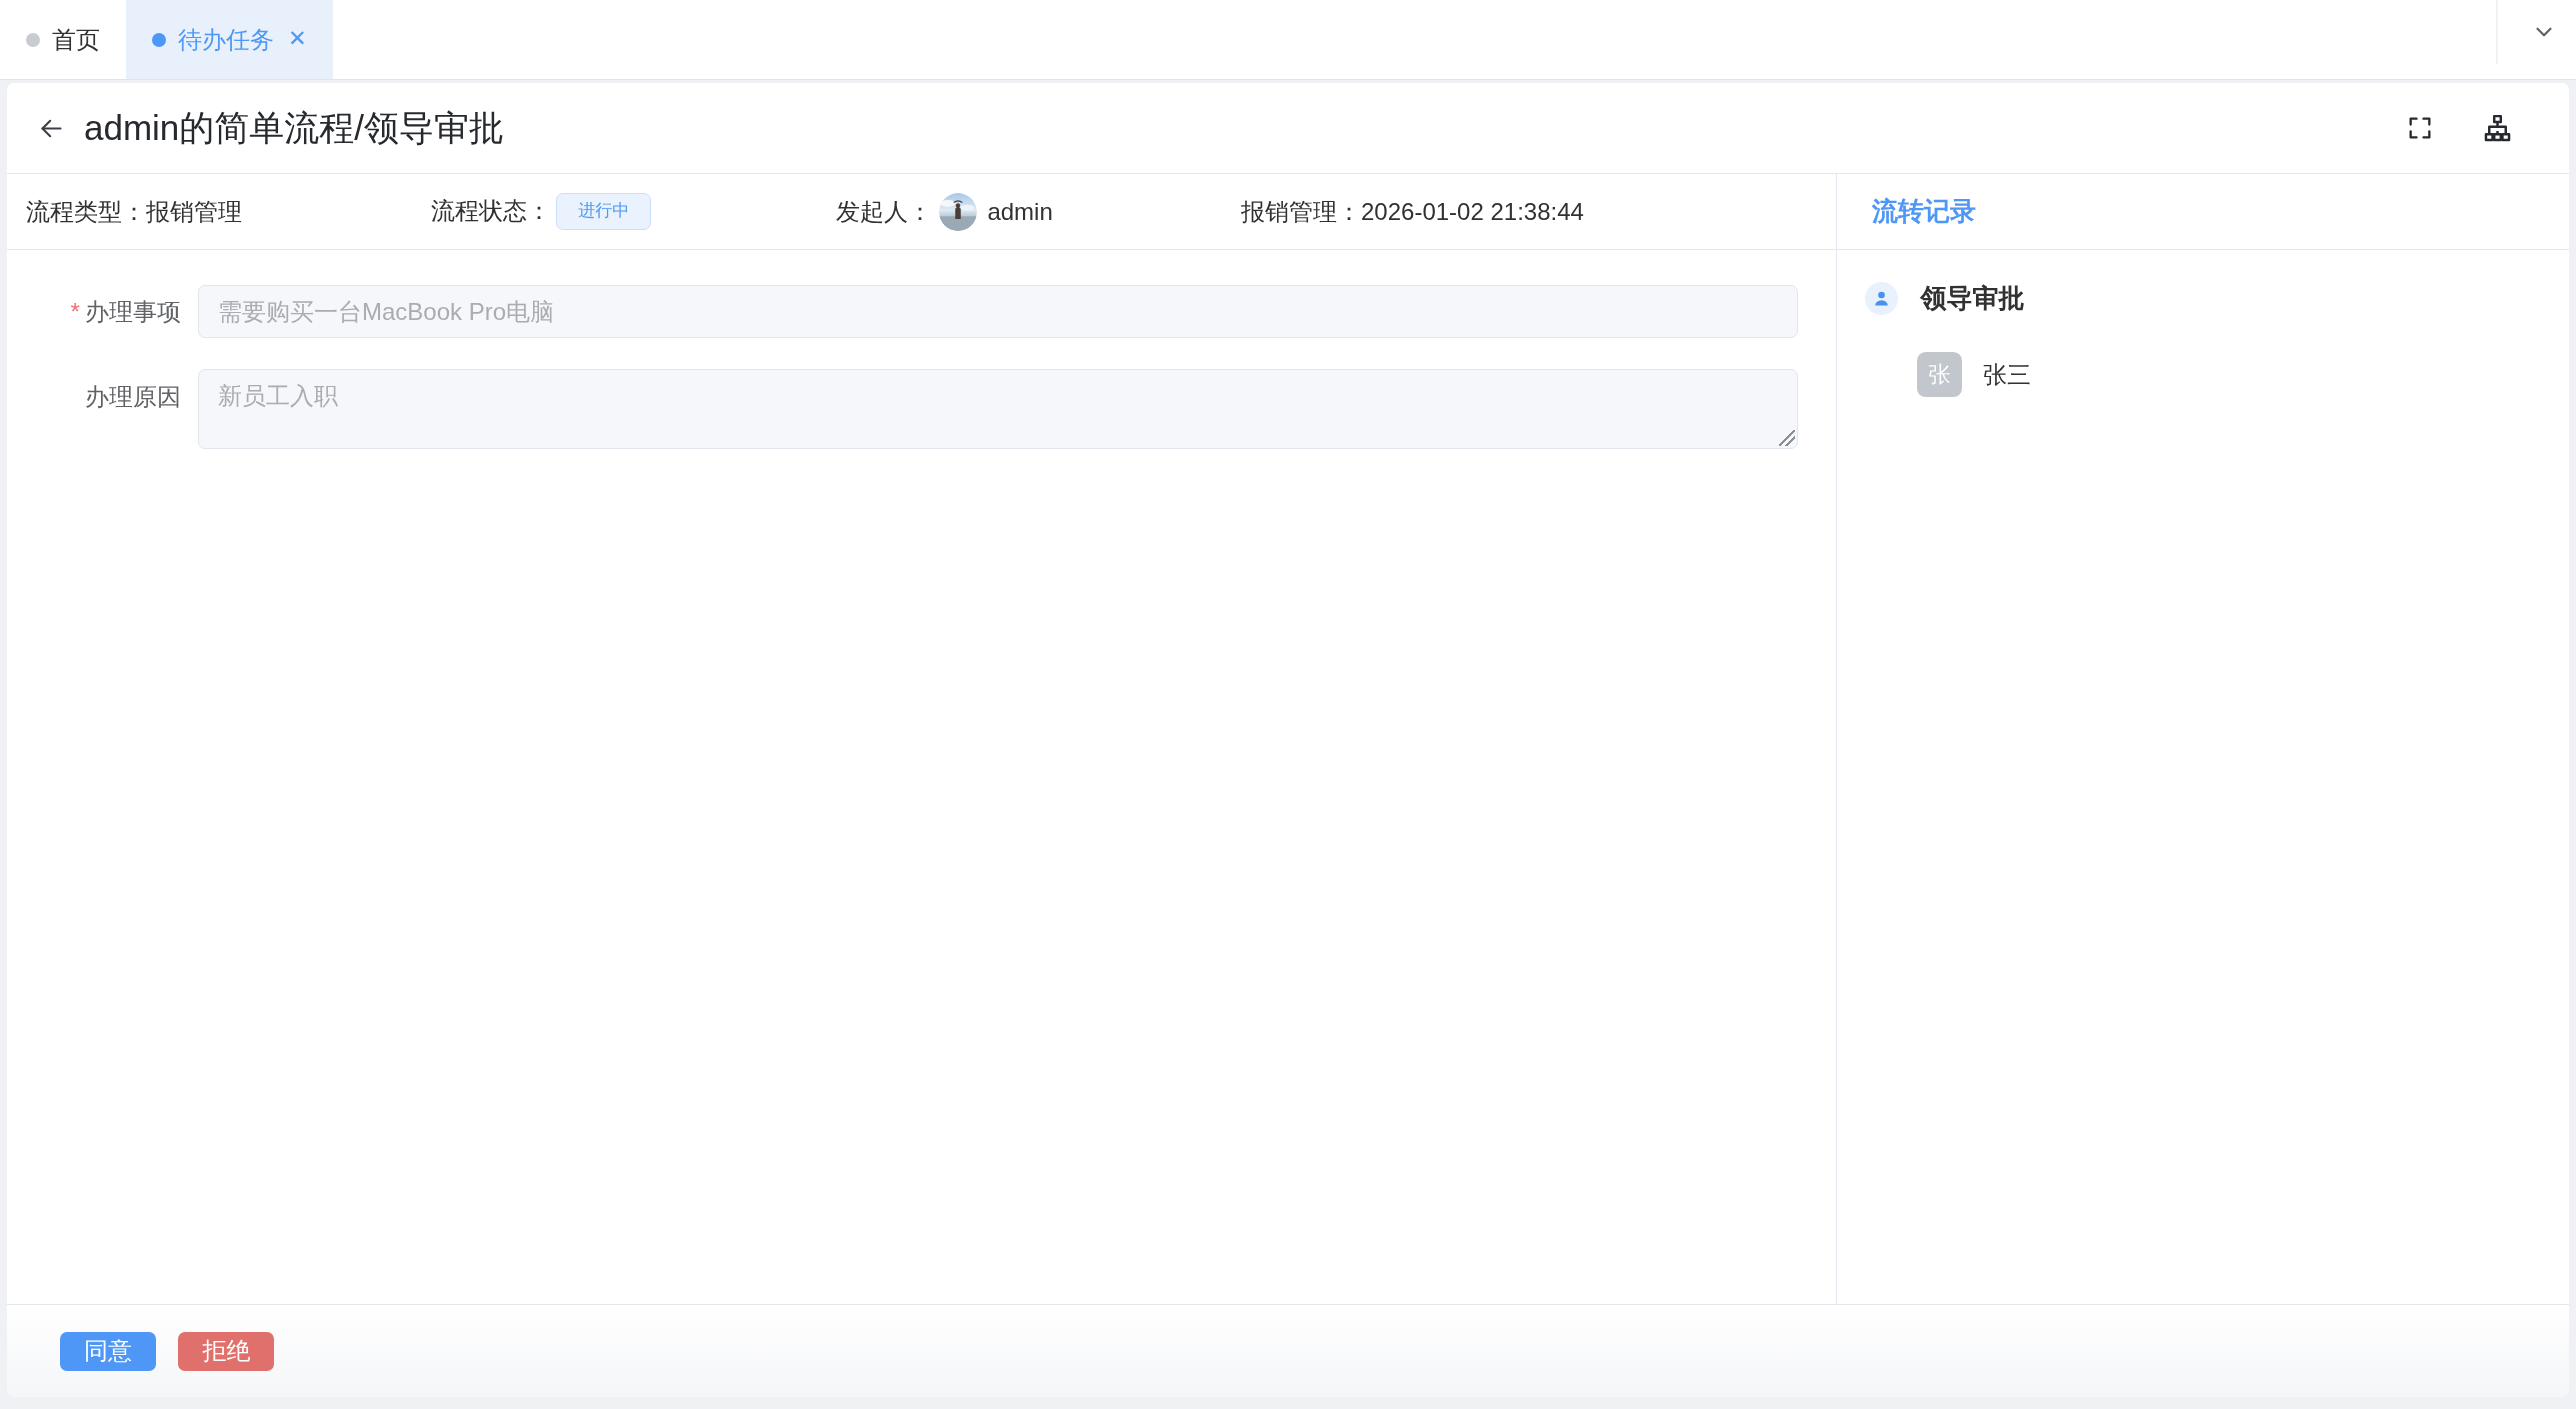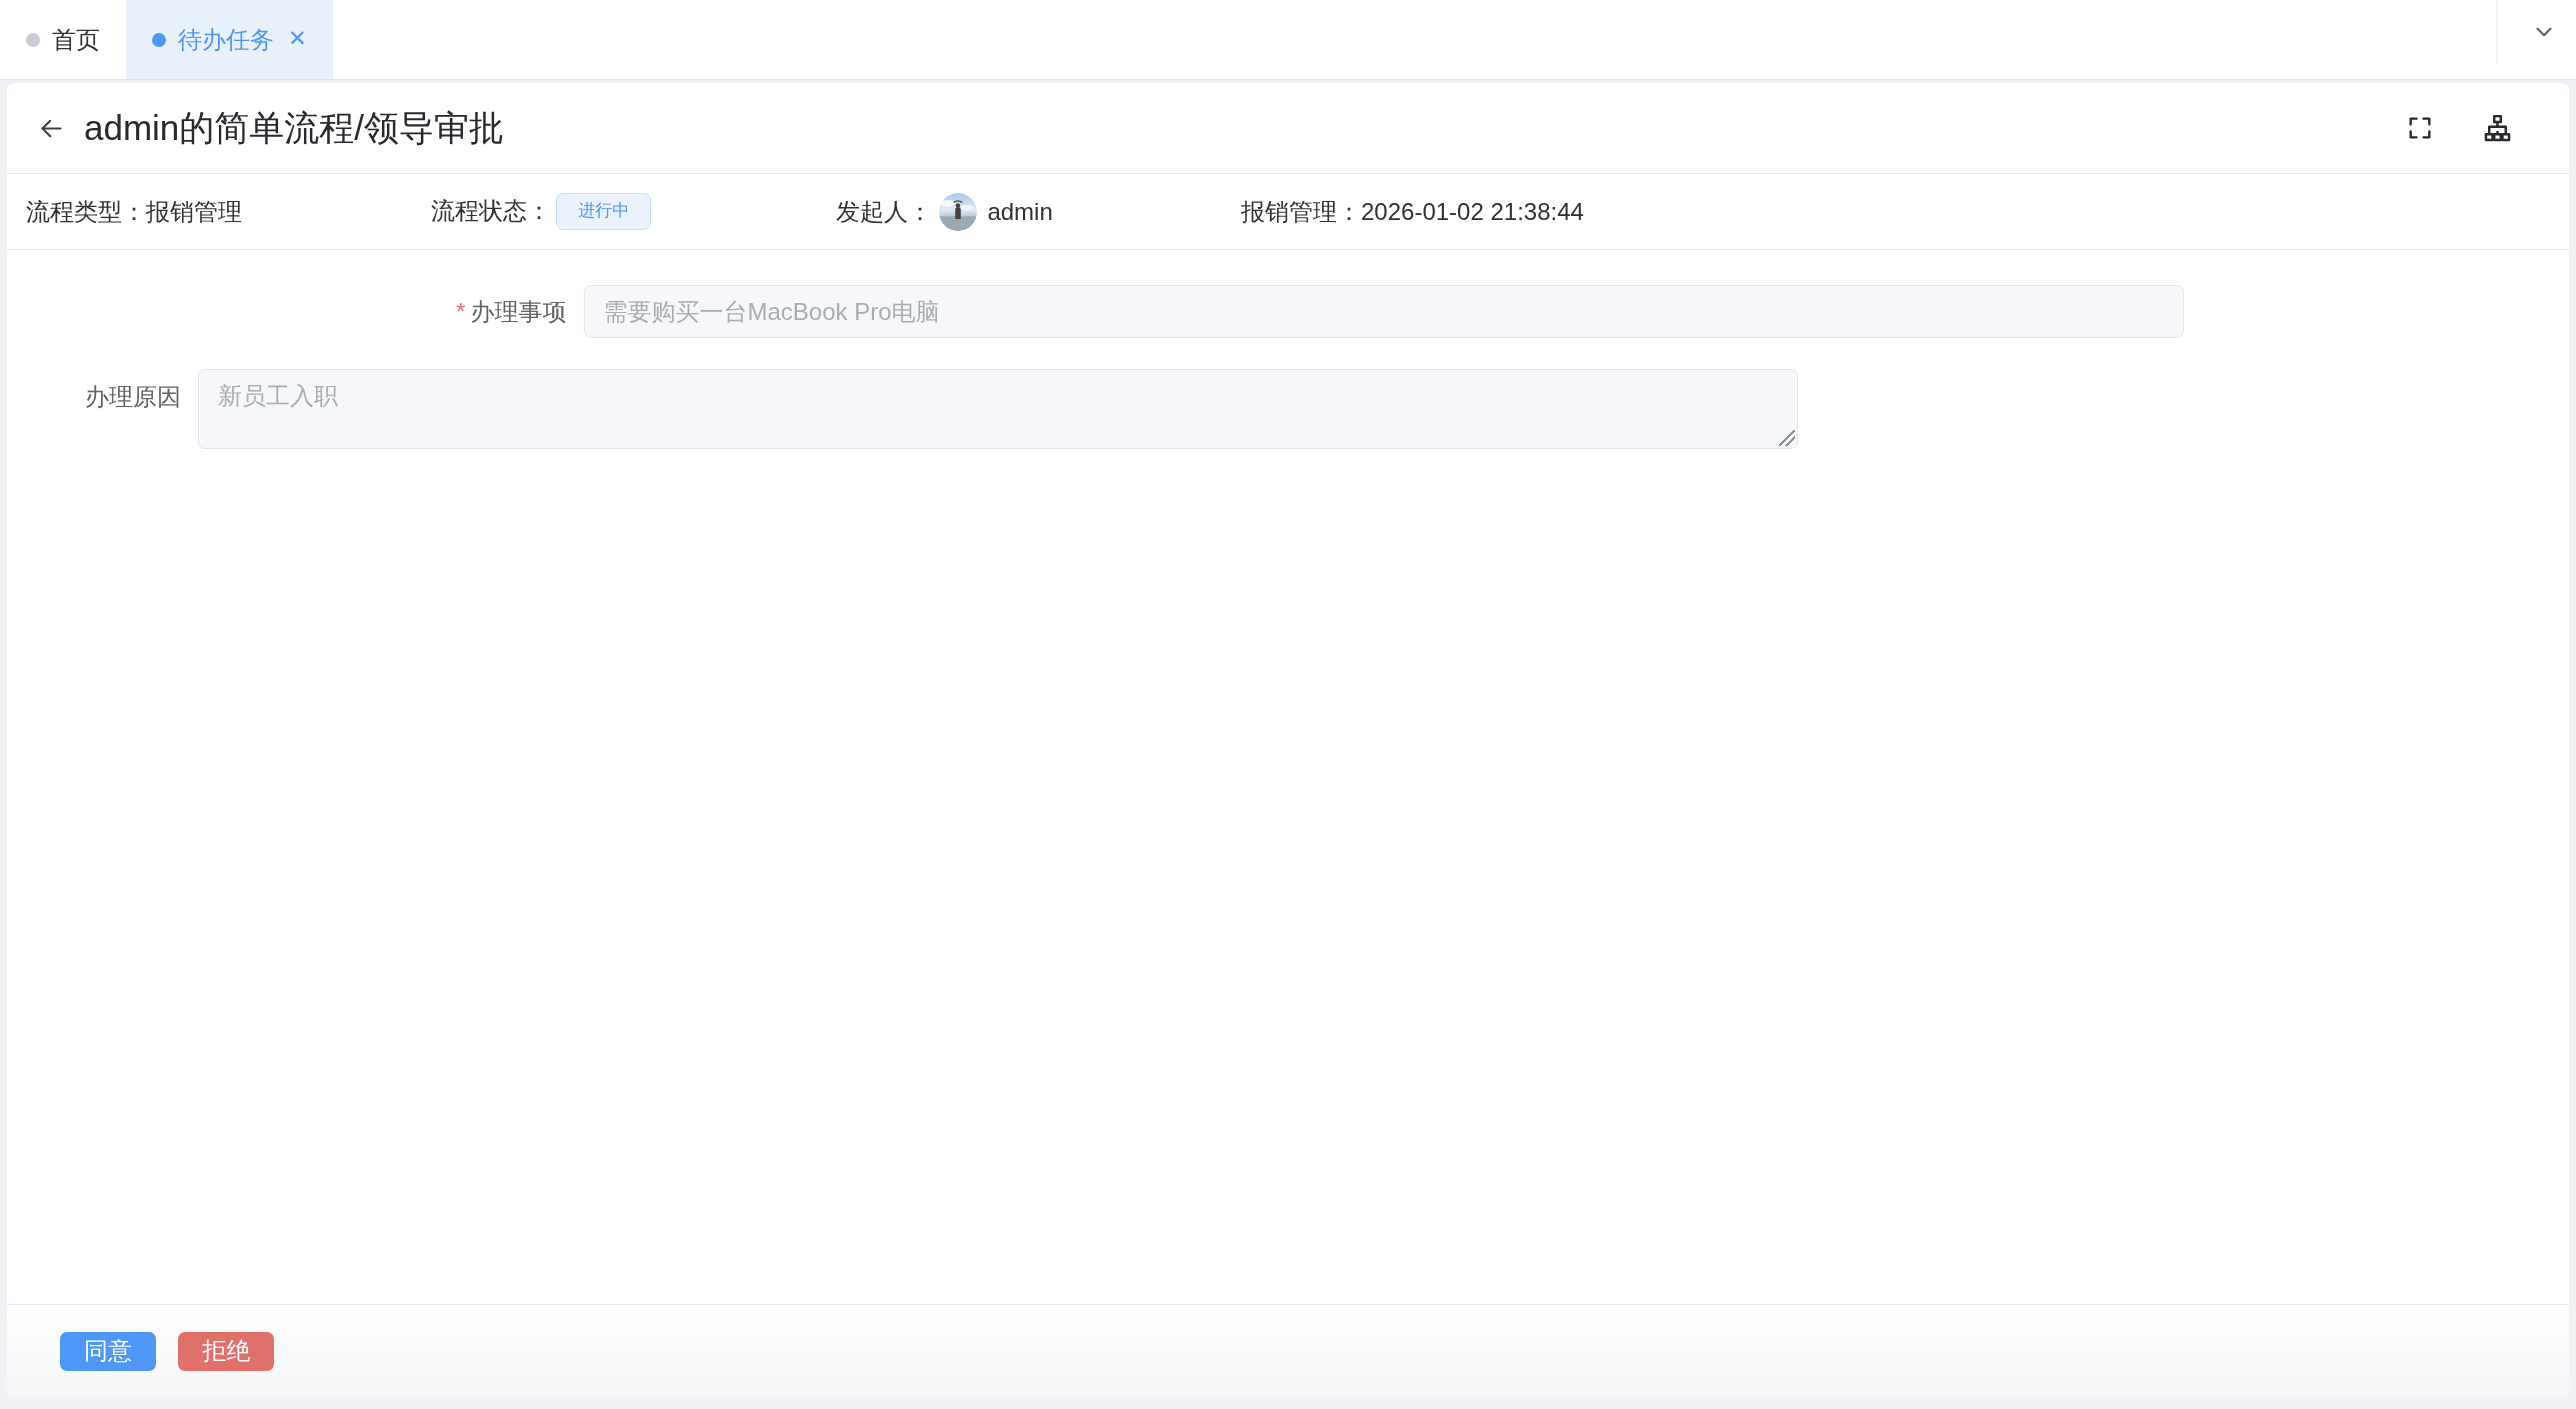--- a/index.html
+++ b/index.html
@@ -101,21 +101,21 @@
     color:var(--primary);
     font-size:17px; line-height:1.2;
     margin-left:5.2px;
   }
   .initiator-avatar { width:38px; height:38px; border-radius:50%; overflow:hidden;
                       margin:0 10.4px 0 7px; flex:0 0 auto; }
 
   
   .form-area { flex:1; padding-top:35px; overflow:hidden; }
   .form-row { display:flex; margin-bottom:31px; }
-  .form-row.align-center { align-items:center;justify-content:center; }
+  .form-row.align-center { align-items:center; }
   .form-label-box {
     width:174px; flex:0 0 auto;
     text-align:right; color:var(--text_secondary);
     line-height:35px;
   }
   .form-row.top .form-label-box { padding-top:10.4px; align-self:flex-start; }
   .req { color:#f56c6c; margin-right:5.2px; }
   .control-box { margin-left:17px; width:1600px; position:relative; }
   .text-input {
     width:100%; height:53px;
@@ -306,20 +306,40 @@
             <span>办理原因</span>
           </div>
           <div class="control-box">
             <textarea class="text-area" readonly="" style="">新员工入职</textarea>
             <span class="resize-handle"></span>
           </div>
         </div>
       </div>
     </div>
 
+    <div class="right-zone">
+      <div class="panel-header">
+        <span class="panel-title">流转记录</span>
+      </div>
+      <div class="panel-body">
+        <div class="record-node">
+          <span class="node-icon">
+            <svg width="21" height="21" viewBox="0 0 24 24" fill="#4a90f0">
+                <circle cx="12" cy="8" r="3.8"></circle>
+                <path d="M4.8 20a7.2 6 0 0 1 14.4 0z"></path>
+              </svg>
+          </span>
+          <span class="node-title">领导审批</span>
+        </div>
+        <div class="assignee-row">
+          <span class="assignee-avatar">张</span>
+          <span class="assignee-name">张三</span>
+        </div>
+      </div>
+    </div>
   </div>
 
   <div class="card-footer">
     <button class="btn btn-approve">同意</button>
     <button class="btn btn-reject">拒绝</button>
   </div>
 </div>
 
 
 </body></html>

